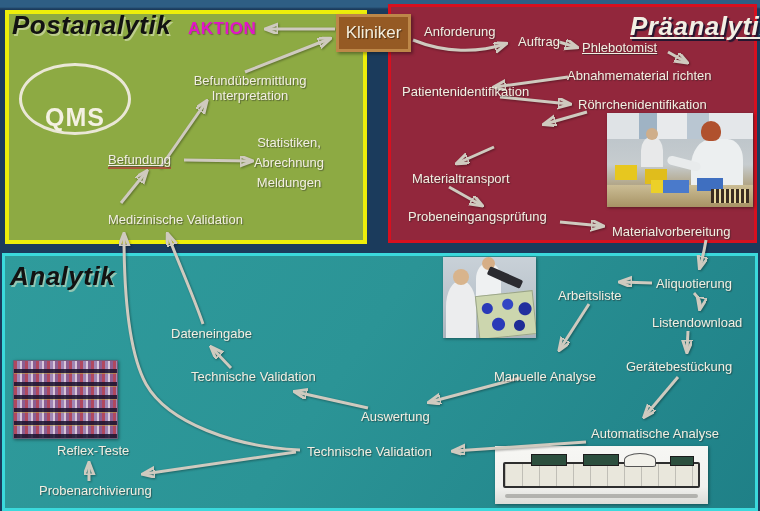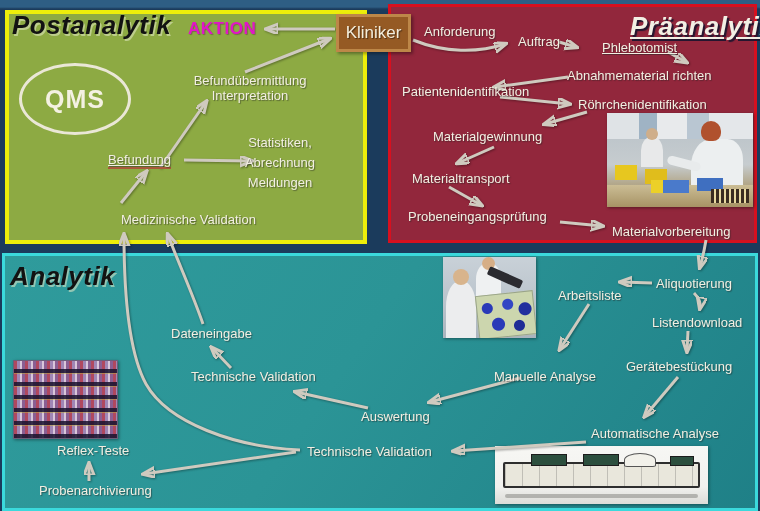--- a/index.html
+++ b/index.html
@@ -13,26 +13,26 @@
   .prae-box{left:388px;top:4px;width:369px;height:239px;background:#92273C;border:3px solid #D6101F;}
   .ana-box{left:2px;top:253px;width:756px;height:258px;border:3px solid #3BD9DC;
     background:linear-gradient(125deg,#2F9B9C 0%,#2B9496 45%,#1F8087 100%);}
   .region-title{position:absolute;font-style:italic;font-weight:bold;font-size:26px;letter-spacing:.5px;z-index:6;white-space:nowrap;}
   .title-dark{color:#121212;text-shadow:1.5px 1.5px 0 rgba(230,235,200,.55);}
   .title-light{color:#F2EFE4;text-decoration:underline;text-shadow:2px 2px 1px rgba(25,20,45,.9);}
   .node{position:absolute;font-size:13px;color:#F2EFE2;text-shadow:1px 1px 1px rgba(35,35,35,.5);white-space:nowrap;z-index:5;line-height:15px;}
   .center{text-align:center;}
   .aktion{position:absolute;left:188px;top:19px;font-size:17px;font-weight:bold;letter-spacing:.5px;color:#E215C8;z-index:5;text-shadow:1px 1px 1px rgba(80,0,70,.35);}
   .qms{position:absolute;left:19px;top:63px;width:106px;height:66px;border:3px solid #EAE7D6;border-radius:50%;
-    display:flex;align-items:center;justify-content:center;z-index:5;}
+    display:flex;align-items:flex-end;justify-content:center;z-index:5;}
   .qms span{font-size:25px;font-weight:bold;color:#F4F1E2;letter-spacing:1px;}
   .kliniker{position:absolute;left:336px;top:14px;width:75px;height:38px;background:#955A24;border:3px solid #BD8748;
     box-sizing:border-box;display:flex;align-items:center;justify-content:center;z-index:7;
     font-size:17px;color:#F4EEDC;text-shadow:1px 1px 1px rgba(0,0,0,.5);box-shadow:2px 2px 3px rgba(0,0,0,.35);}
-  .u-white{text-decoration:underline;margin-left:20px;}
+  .u-white{text-decoration:underline;}
   .u-red{border-bottom:2px solid #A85A3A;padding-bottom:0;}
   svg.arrows{position:absolute;left:0;top:0;z-index:4;filter:drop-shadow(1px 1px 1px rgba(0,0,0,.35));}
   svg.arrows path{stroke:#CFCABF;stroke-width:3;fill:none;}
   .photo{position:absolute;z-index:3;box-shadow:1px 1px 3px rgba(0,0,0,.4);overflow:hidden;}
   
   .tubes{left:13px;top:360px;width:103px;height:77px;border:1px solid #6b5f7a;
     background-image:
       repeating-linear-gradient(180deg,rgba(25,18,45,0) 0 8px,rgba(25,18,45,.85) 8px 12px,rgba(190,175,60,.5) 12px 13px),
       repeating-linear-gradient(90deg,#b0485f 0 3px,#9f86b5 3px 6px,#d9c6da 6px 8px,#8a5f93 8px 11px);}
   
@@ -156,39 +156,38 @@
   <div class="qms">
     <span>QMS</span>
   </div>
   <div class="node center" style="left:188px;top:73px;width:124px;">
     <div>Befundübermittlung</div>
     <div>Interpretation</div>
   </div>
   <div class="node" style="left:108px;top:152px;text-decoration:underline;">
     <span class="u-red">Befundung</span>
   </div>
-  <div class="node center" style="left:238px;top:133px;width:84px;line-height:20px;">
+  <div class="node center" style="left:247px;top:133px;width:84px;line-height:20px;">
     <div>Statistiken,</div>
     <div>Abrechnung</div>
     <div>Meldungen</div>
   </div>
-  <div class="node" style="left:121px;top:212px;">Medizinische Validation</div>
+  <div class="node" style="left:108px;top:212px;">Medizinische Validation</div>
 
   <div class="kliniker">
     <span>Kliniker</span>
   </div>
 
   <div class="region-title title-light" style="left:630px;top:11px;">Präanalytik</div>
   <div class="node" style="left:424px;top:24px;">Anforderung</div>
   <div class="node" style="left:518px;top:34px;">Auftrag</div>
   <div class="node u-white" style="left:582px;top:40px;">Phlebotomist</div>
   <div class="node" style="left:567px;top:68px;">Abnahmematerial richten</div>
   <div class="node" style="left:402px;top:84px;">Patientenidentifikation</div>
   <div class="node" style="left:578px;top:97px;">Röhrchenidentifikation</div>
-  <div class="node" style="left:433px;top:129px;">Materialgewinnung</div>
   <div class="node" style="left:412px;top:171px;">Materialtransport</div>
   <div class="node" style="left:408px;top:209px;">Probeneingangsprüfung</div>
   <div class="node" style="left:612px;top:224px;">Materialvorbereitung</div>
 
   <div class="region-title title-dark" style="left:10px;top:261px;">Analytik</div>
   <div class="node" style="left:163px;top:326px;margin-left:8px;">Dateneingabe</div>
   <div class="node" style="left:191px;top:369px;">Technische Validation</div>
   <div class="node" style="left:57px;top:443px;">Reflex-Teste</div>
   <div class="node" style="left:39px;top:483px;">Probenarchivierung</div>
   <div class="node" style="left:558px;top:288px;">Arbeitsliste</div>

